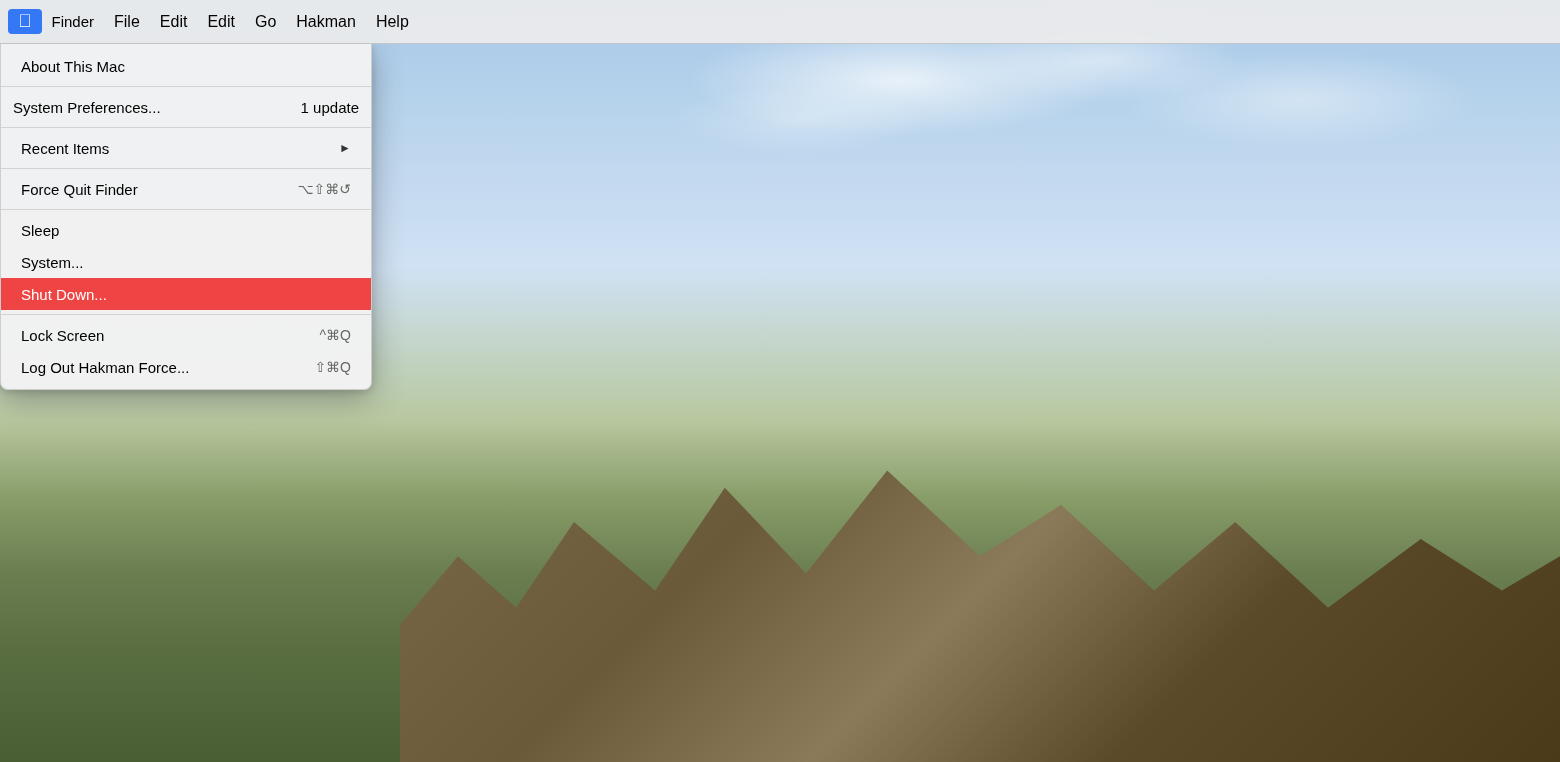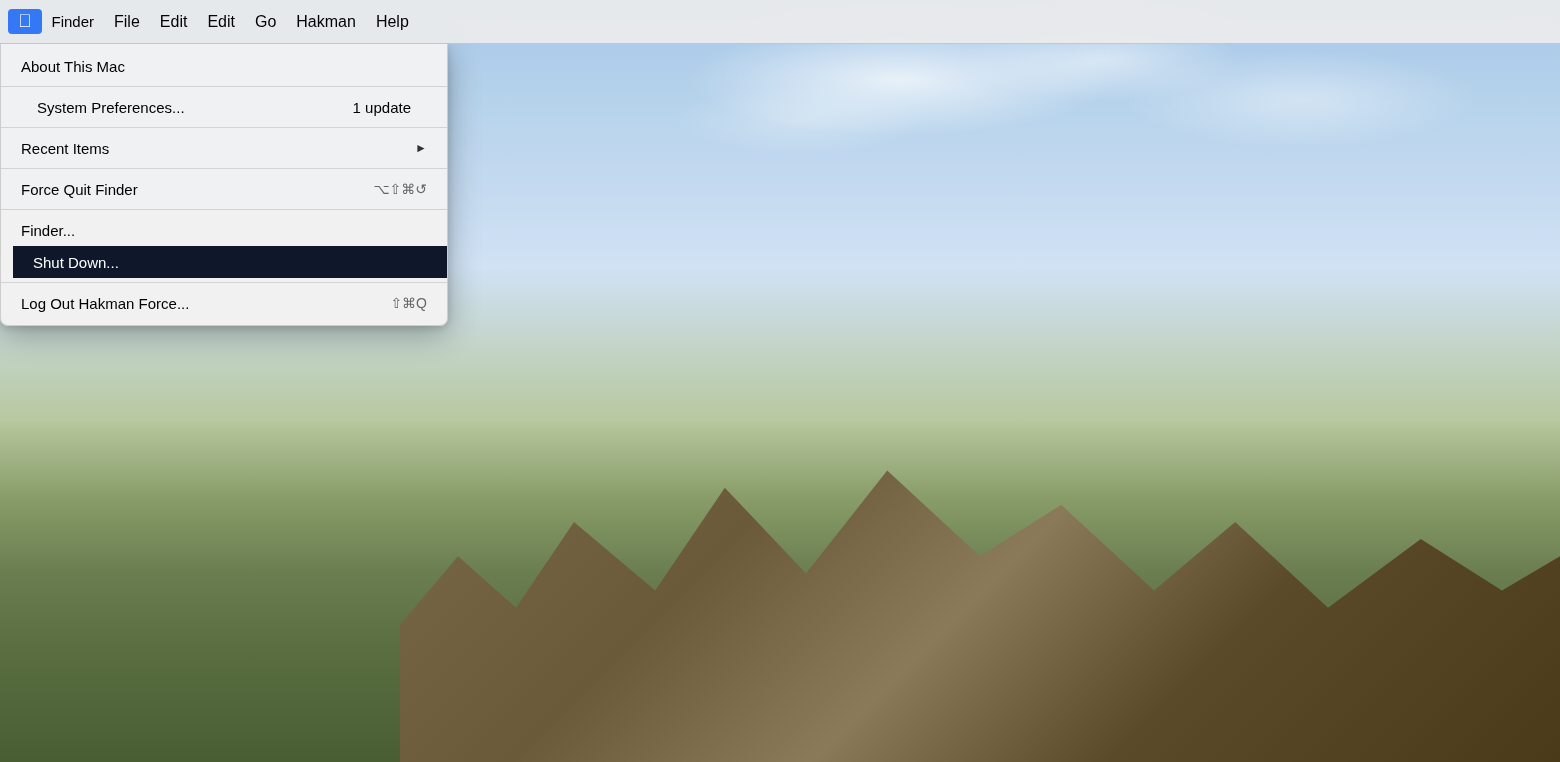--- a/index.html
+++ b/index.html
@@ -109,21 +109,21 @@
     .menubar-item.finder {
       font-weight: 400;
       font-size: 15px;
     }
 
     
     .apple-menu {
       position: absolute;
       top: 44px;
       left: 0;
-      width: 448px;
+      width: 372px;
       background: rgba(242, 242, 242, 0.97);
       backdrop-filter: blur(40px);
       border-radius: 0 0 8px 8px;
       box-shadow: 0 8px 32px rgba(0,0,0,0.3), 0 2px 8px rgba(0,0,0,0.15);
       z-index: 999;
       padding: 6px 0;
       border: 1px solid rgba(0,0,0,0.15);
       border-top: none;
     }
 
@@ -132,23 +132,22 @@
       align-items: center;
       justify-content: space-between;
       padding: 7px 20px;
       font-size: 15px;
       color: #000;
       cursor: pointer;
       min-height: 32px;
     }
 
     .menu-item.highlighted {
-      background: #0f172a;
+      background: #ef4444;
       color: white;
-      margin-left: 12px;
     }
 
     .menu-item .shortcut {
       color: #666;
       font-size: 14px;
       margin-left: 20px;
     }
 
     .menu-item .arrow {
       font-size: 12px;
@@ -158,21 +157,21 @@
     .menu-separator {
       height: 1px;
       background: rgba(0,0,0,0.12);
       margin: 4px 0;
     }
 
     .menu-item-row {
       display: flex;
       align-items: center;
       justify-content: space-between;
-      padding: 7px 36px;
+      padding: 7px 12px;
       font-size: 15px;
       color: #000;
       cursor: pointer;
       min-height: 32px;
     }
 
     .menu-item-row .right {
       display: flex;
       align-items: flex-end;
       gap: 8px;
@@ -222,30 +221,37 @@
 
   <div class="menu-separator"></div>
 
   <div class="menu-item">
     <span>Force Quit Finder</span>
     <span class="shortcut">⌥⇧⌘↺</span>
   </div>
 
   <div class="menu-separator"></div>
 
-
-  <div class="menu-item">
-    <span>Finder...</span>
+  <div class="menu-item">
+    <span>Sleep</span>
+  </div>
+
+  <div class="menu-item">
+    <span>System...</span>
   </div>
 
   <div class="menu-item highlighted">
     <span>Shut Down...</span>
   </div>
 
   <div class="menu-separator"></div>
 
+  <div class="menu-item">
+    <span>Lock Screen</span>
+    <span class="shortcut">^⌘Q</span>
+  </div>
 
   <div class="menu-item">
     <span>Log Out Hakman Force...</span>
     <span class="shortcut">⇧⌘Q</span>
   </div>
 
 </div>
 
 </body></html>

